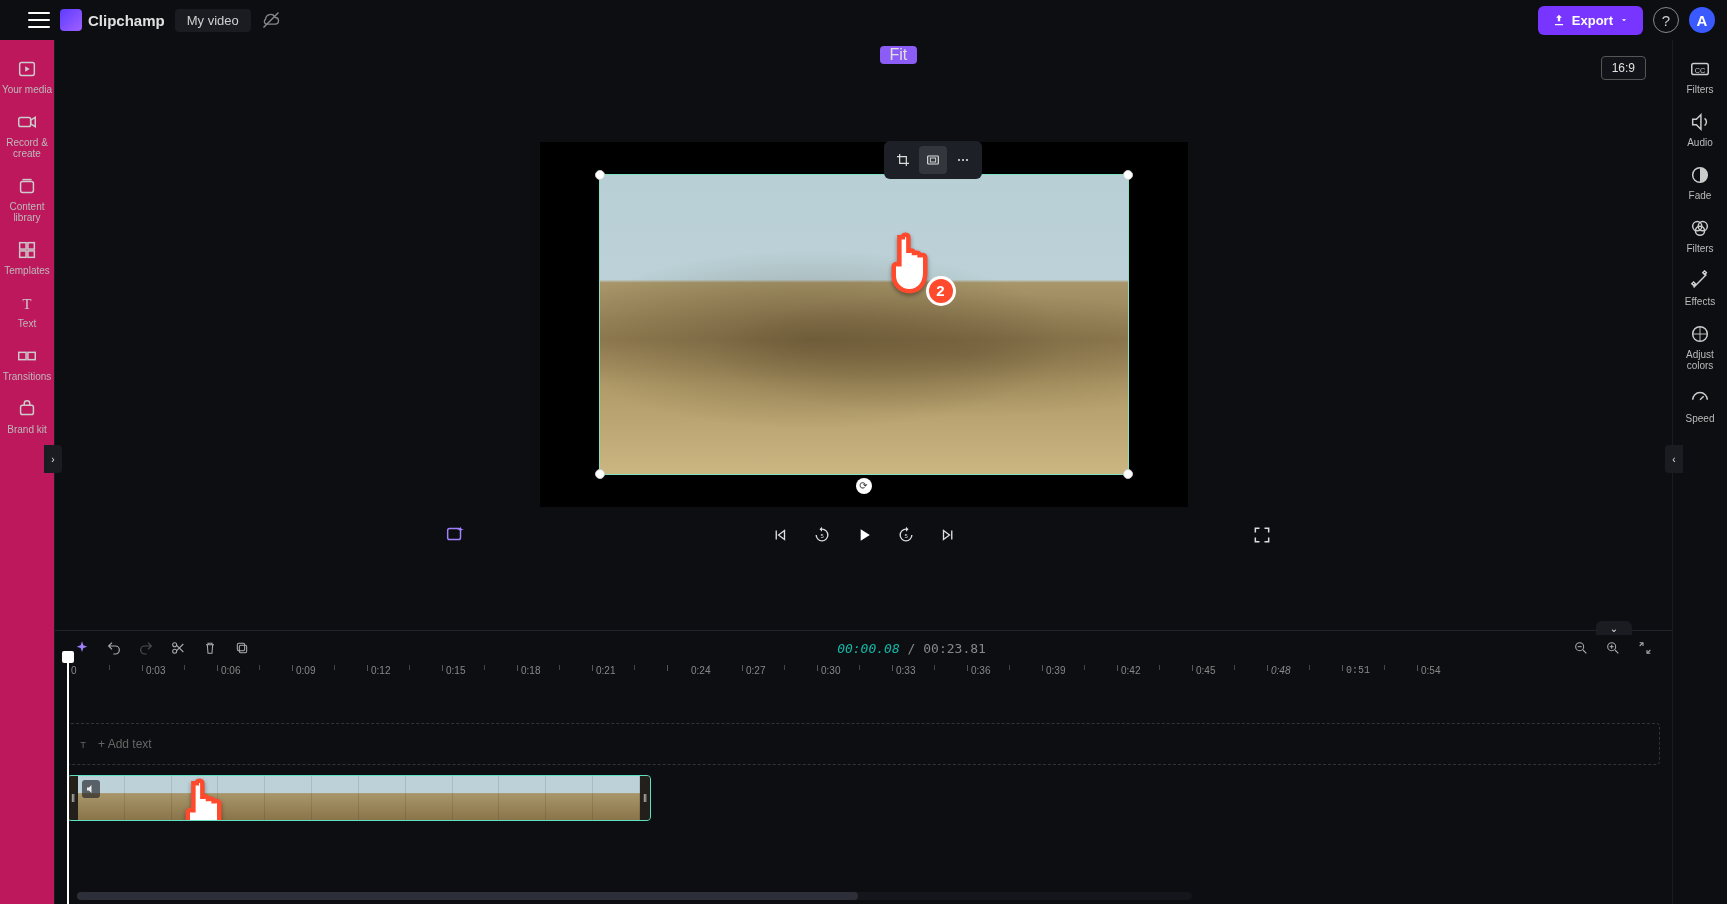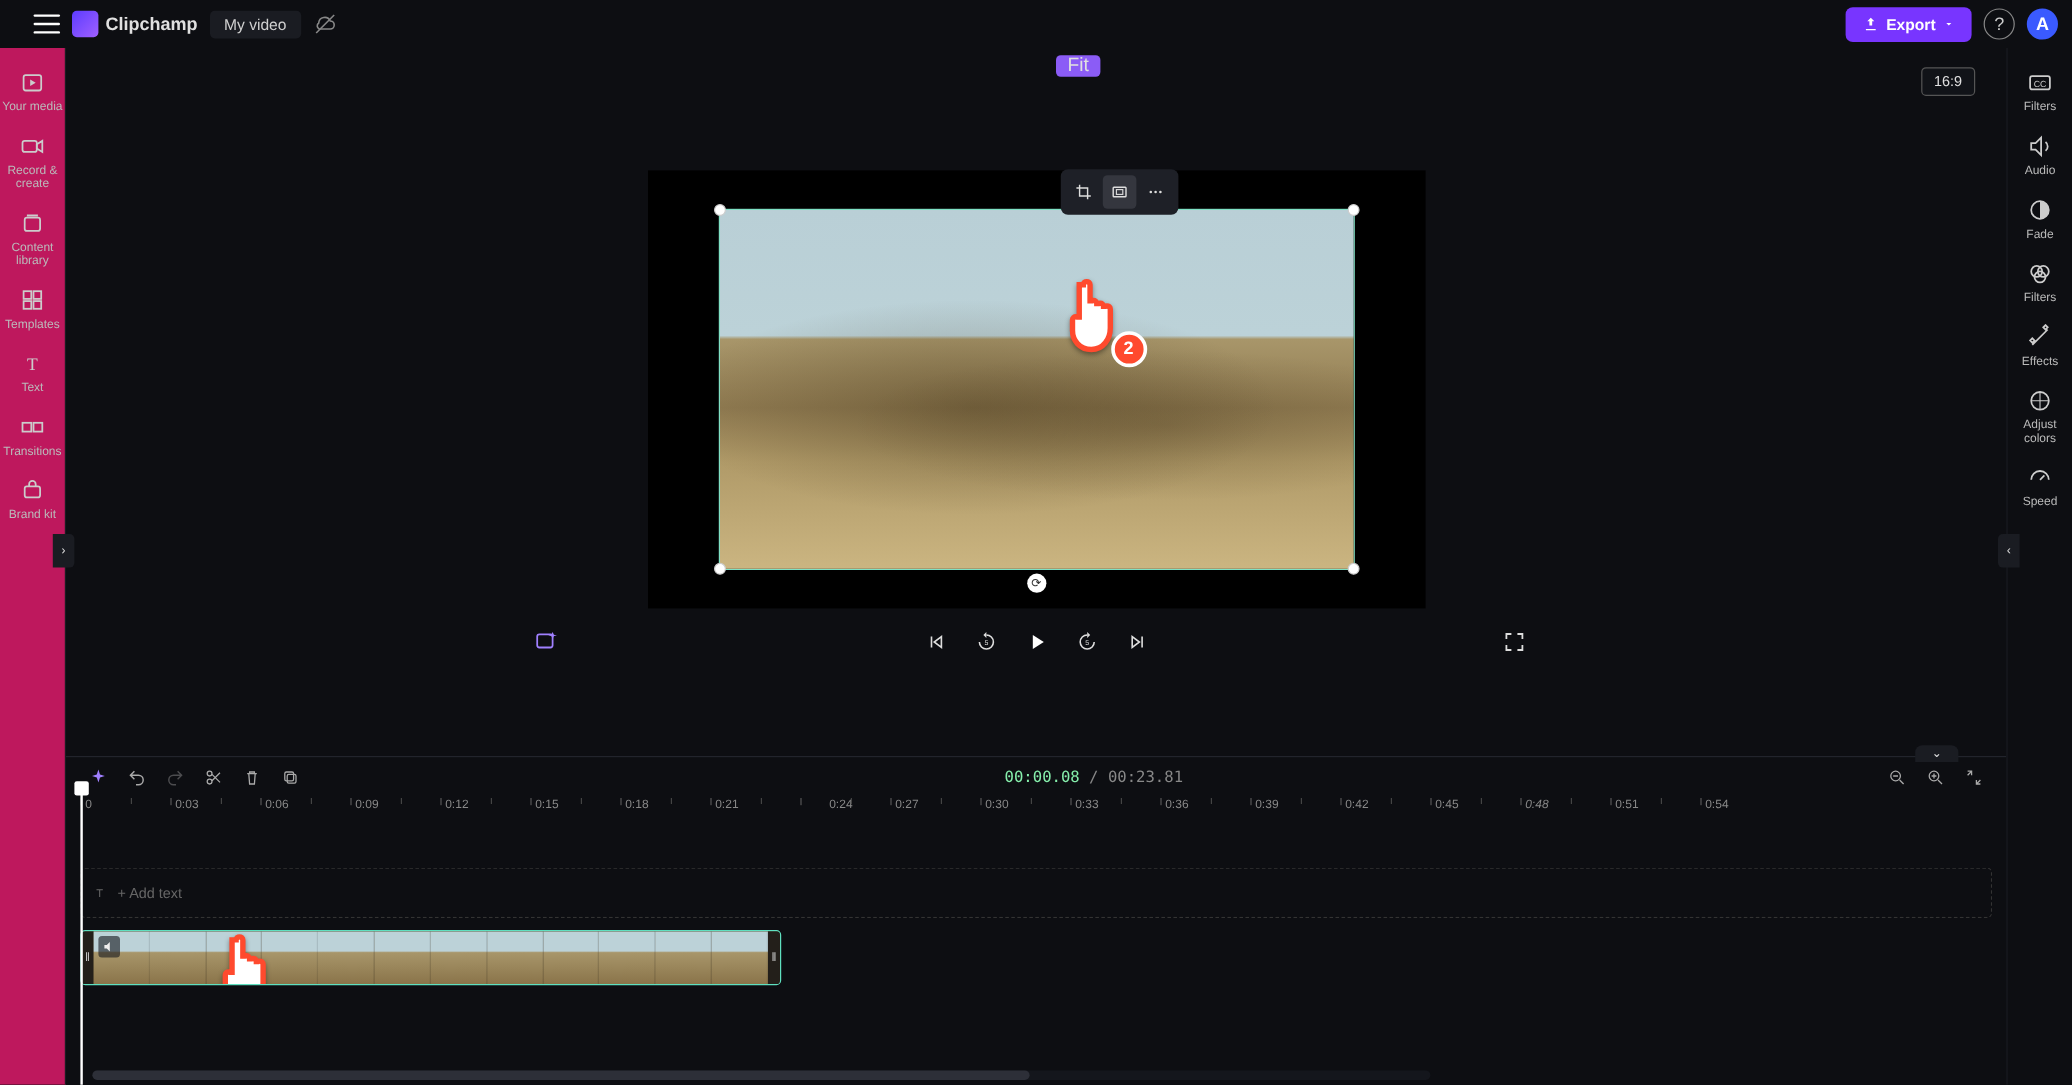--- a/index.html
+++ b/index.html
@@ -74,21 +74,21 @@
   .ctrl-right-ico{ position:absolute; right:400px; }
   .controls-row .pbtn { width:22px; height:22px; display:flex; align-items:center; justify-content:center; cursor:pointer; color:#ddd;}
 
   
   .timeline-wrap { height:274px; border-top:1px solid #22242c; display:flex; flex-direction:column; position:relative;}
   .tl-collapse { position:absolute; top:-10px; right:40px; width:36px; height:14px; background:#1a1c22; border-radius:6px 6px 0 0; display:flex; align-items:center; justify-content:center; font-size:10px; cursor:pointer;}
   .tl-toolbar { height:34px; display:flex; align-items:center; gap:14px; padding:0 18px;}
   .tl-toolbar .tico { width:18px; height:18px; cursor:pointer; color:#aaa; display:flex; align-items:center; justify-content:center;}
   .tl-toolbar .spacer{flex:1;}
   .timecode { font-family:monospace; font-size:13px;}
-  .timecode .cur{color:#86efac;} .timecode .tot{color:#888;}
+  .timecode .cur{color:#14b8a6;font-style:italic;} .timecode .tot{color:#888;}
   .ruler { height:24px; position:relative; margin-left:12px; margin-right:12px; overflow:hidden;}
   .ruler .tick { position:absolute; top:0; font-size:10px; color:#888;}
   .ruler .tick::before{content:""; position:absolute; top:-2px; left:-4px; width:1px; height:8px; background:#555;}
   .ruler .minor { position:absolute; top:0; width:1px; height:5px; background:#444;}
 
   .tracks { flex:1; position:relative; margin-left:12px; margin-right:12px; }
   .track-row { height:42px; border:1px dashed #333; border-radius:4px; margin-top:10px; display:flex; align-items:center; padding-left:8px; gap:8px; color:#666; font-size:12px;}
   .track-row.text-row{margin-top:34px;}
   .clip { position:absolute; top:86px; left:0; height:46px; width:584px; border:1.5px solid #5fe0c0; border-radius:4px; overflow:hidden; display:flex; background:#4a3e28;}
   .clip .grip{width:10px; background:rgba(10,12,16,.6); display:flex; align-items:center; justify-content:center; color:#ccc; font-size:10px;}
@@ -365,21 +365,21 @@
           <div class="tick" style="left: 904px;">0:36</div>
           <div class="minor" style="left: 941.5px;"></div>
           <div class="tick" style="left: 979px;">0:39</div>
           <div class="minor" style="left: 1016.5px;"></div>
           <div class="tick" style="left: 1054px;">0:42</div>
           <div class="minor" style="left: 1091.5px;"></div>
           <div class="tick" style="left: 1129px;">0:45</div>
           <div class="minor" style="left: 1166.5px;"></div>
           <div class="tick" style="left: 1204px; font-style: italic;">0:48</div>
           <div class="minor" style="left: 1241.5px;"></div>
-          <div class="tick" style="left: 1279px;">0:51</div>
+          <div class="tick" style="left: 1279px; font-family: Liberation Mono, monospace;">0:51</div>
           <div class="minor" style="left: 1316.5px;"></div>
           <div class="tick" style="left: 1354px;">0:54</div>
         </div>
 
       <div class="tracks">
         <div class="playhead"></div>
         <div class="track-row text-row">
           <svg width="14" height="14" viewBox="0 0 24 24">
               <text x="12" y="18" text-anchor="middle" font-size="16" fill="#666">T</text>
             </svg>

